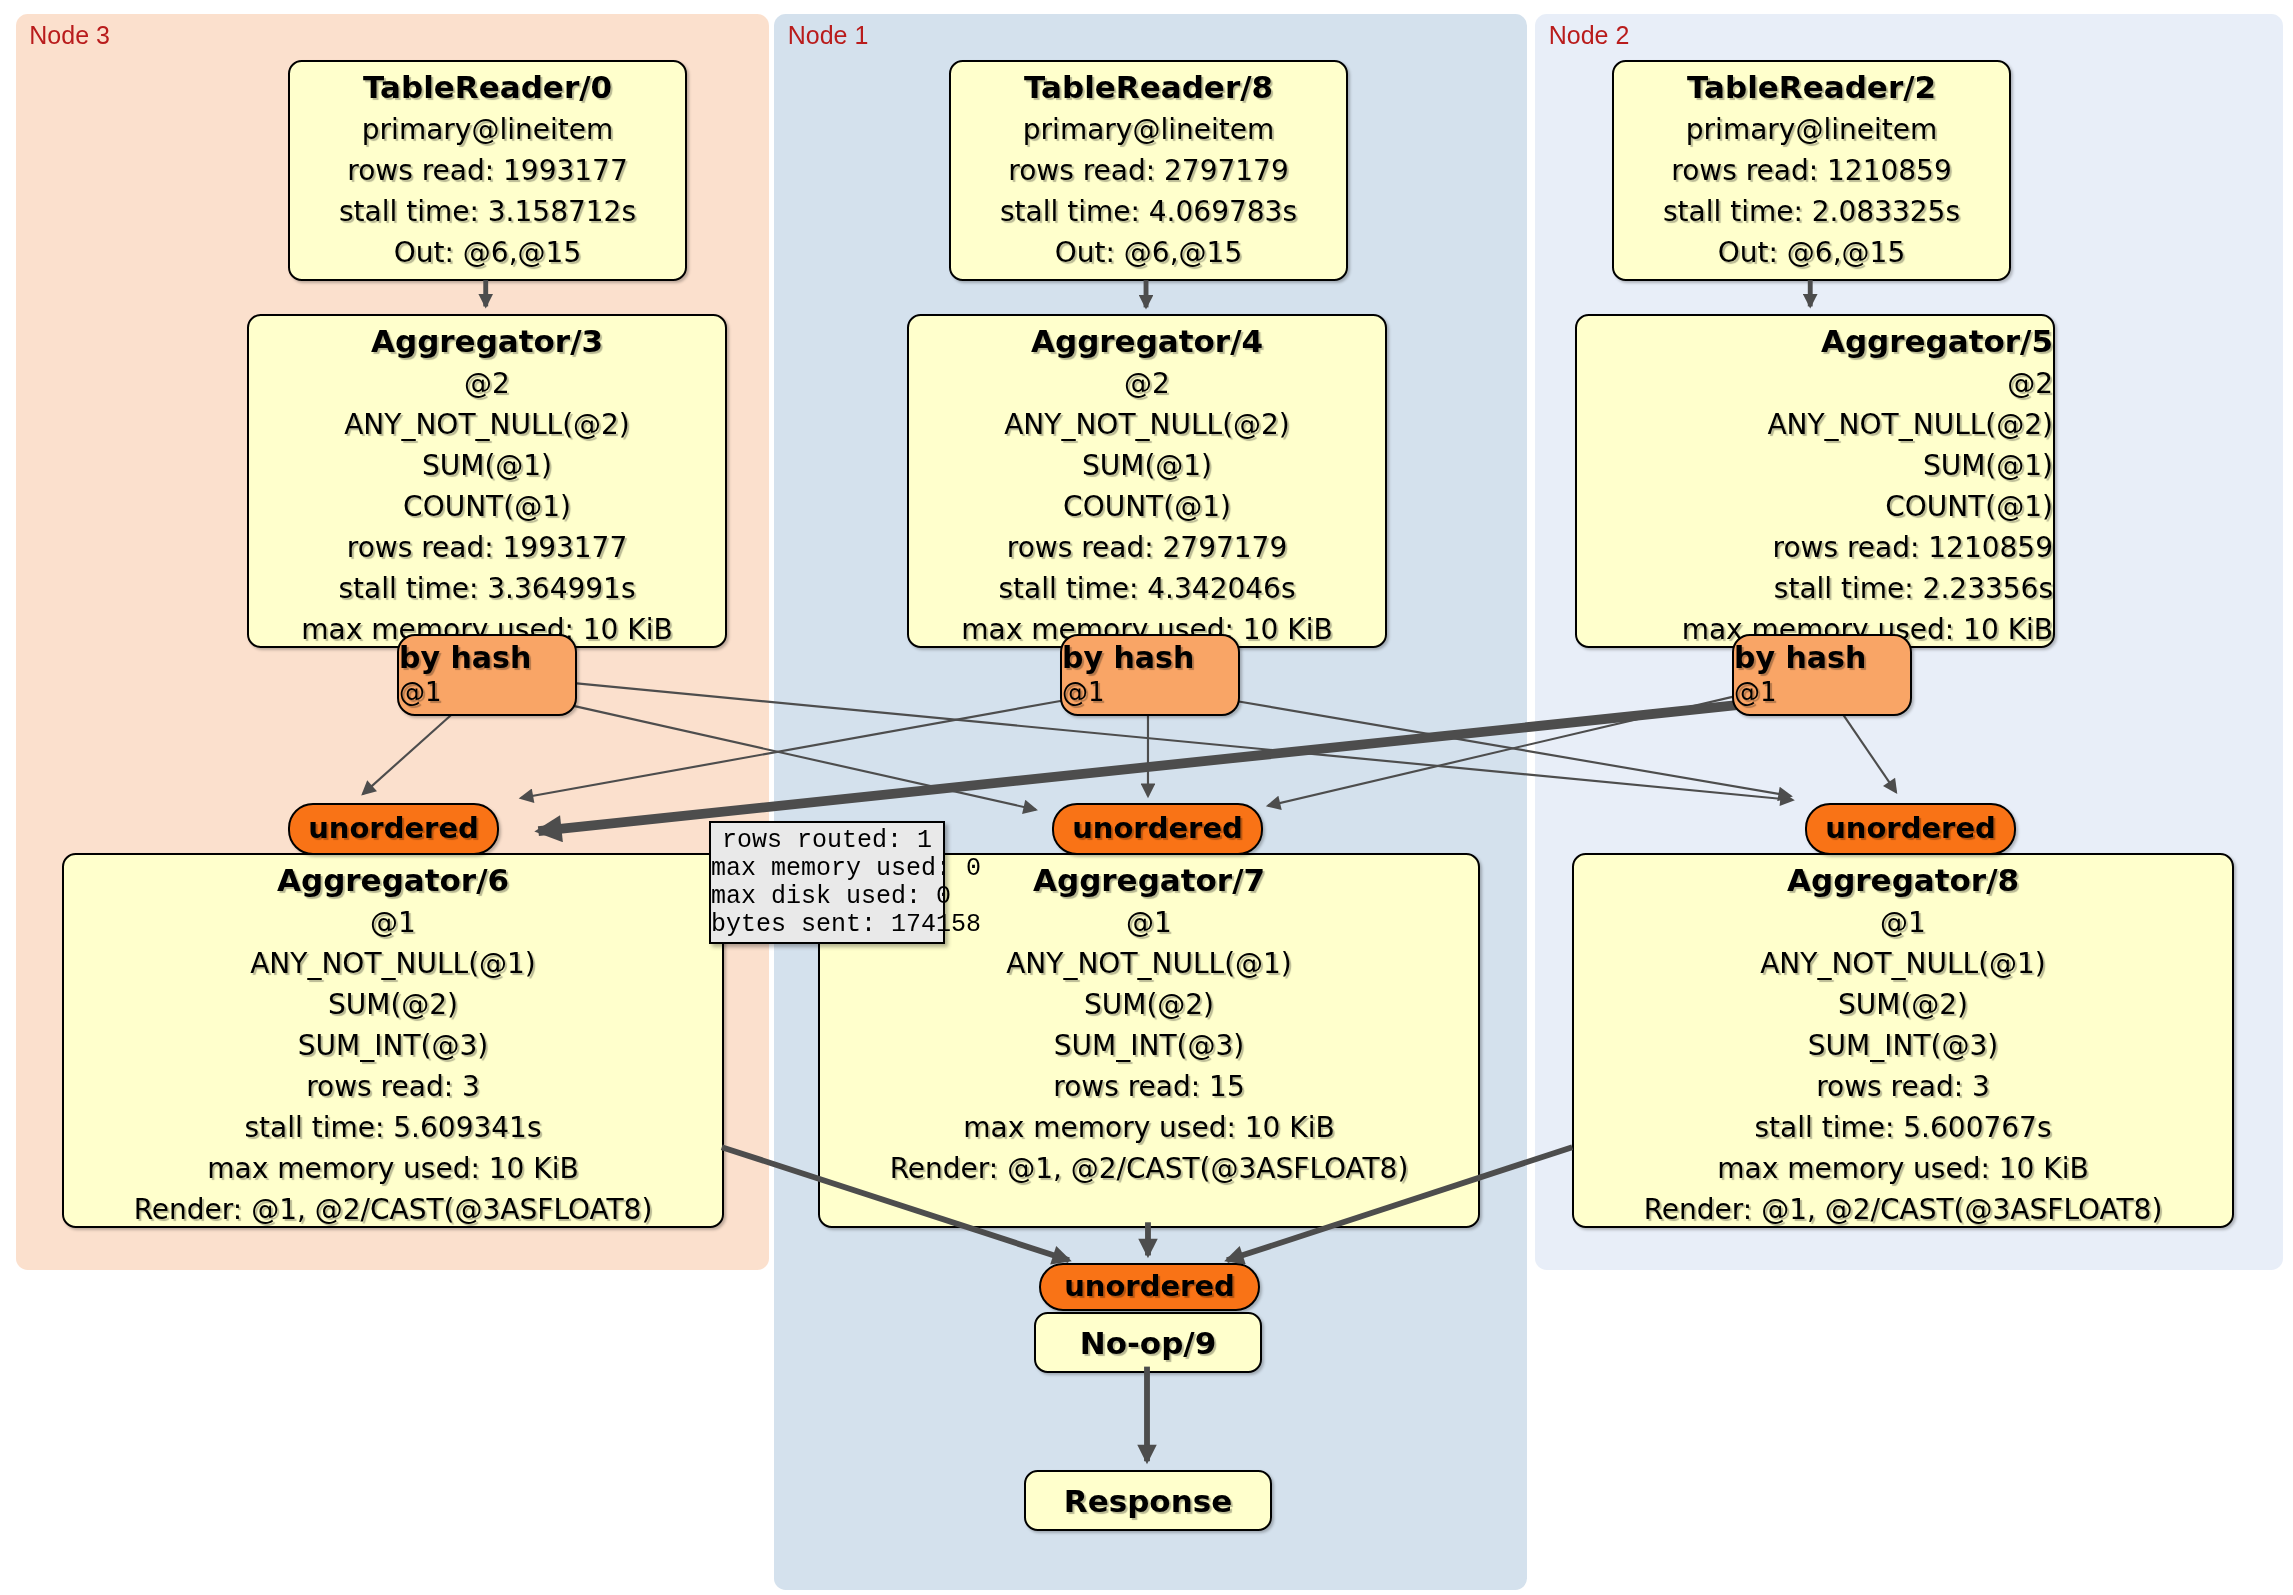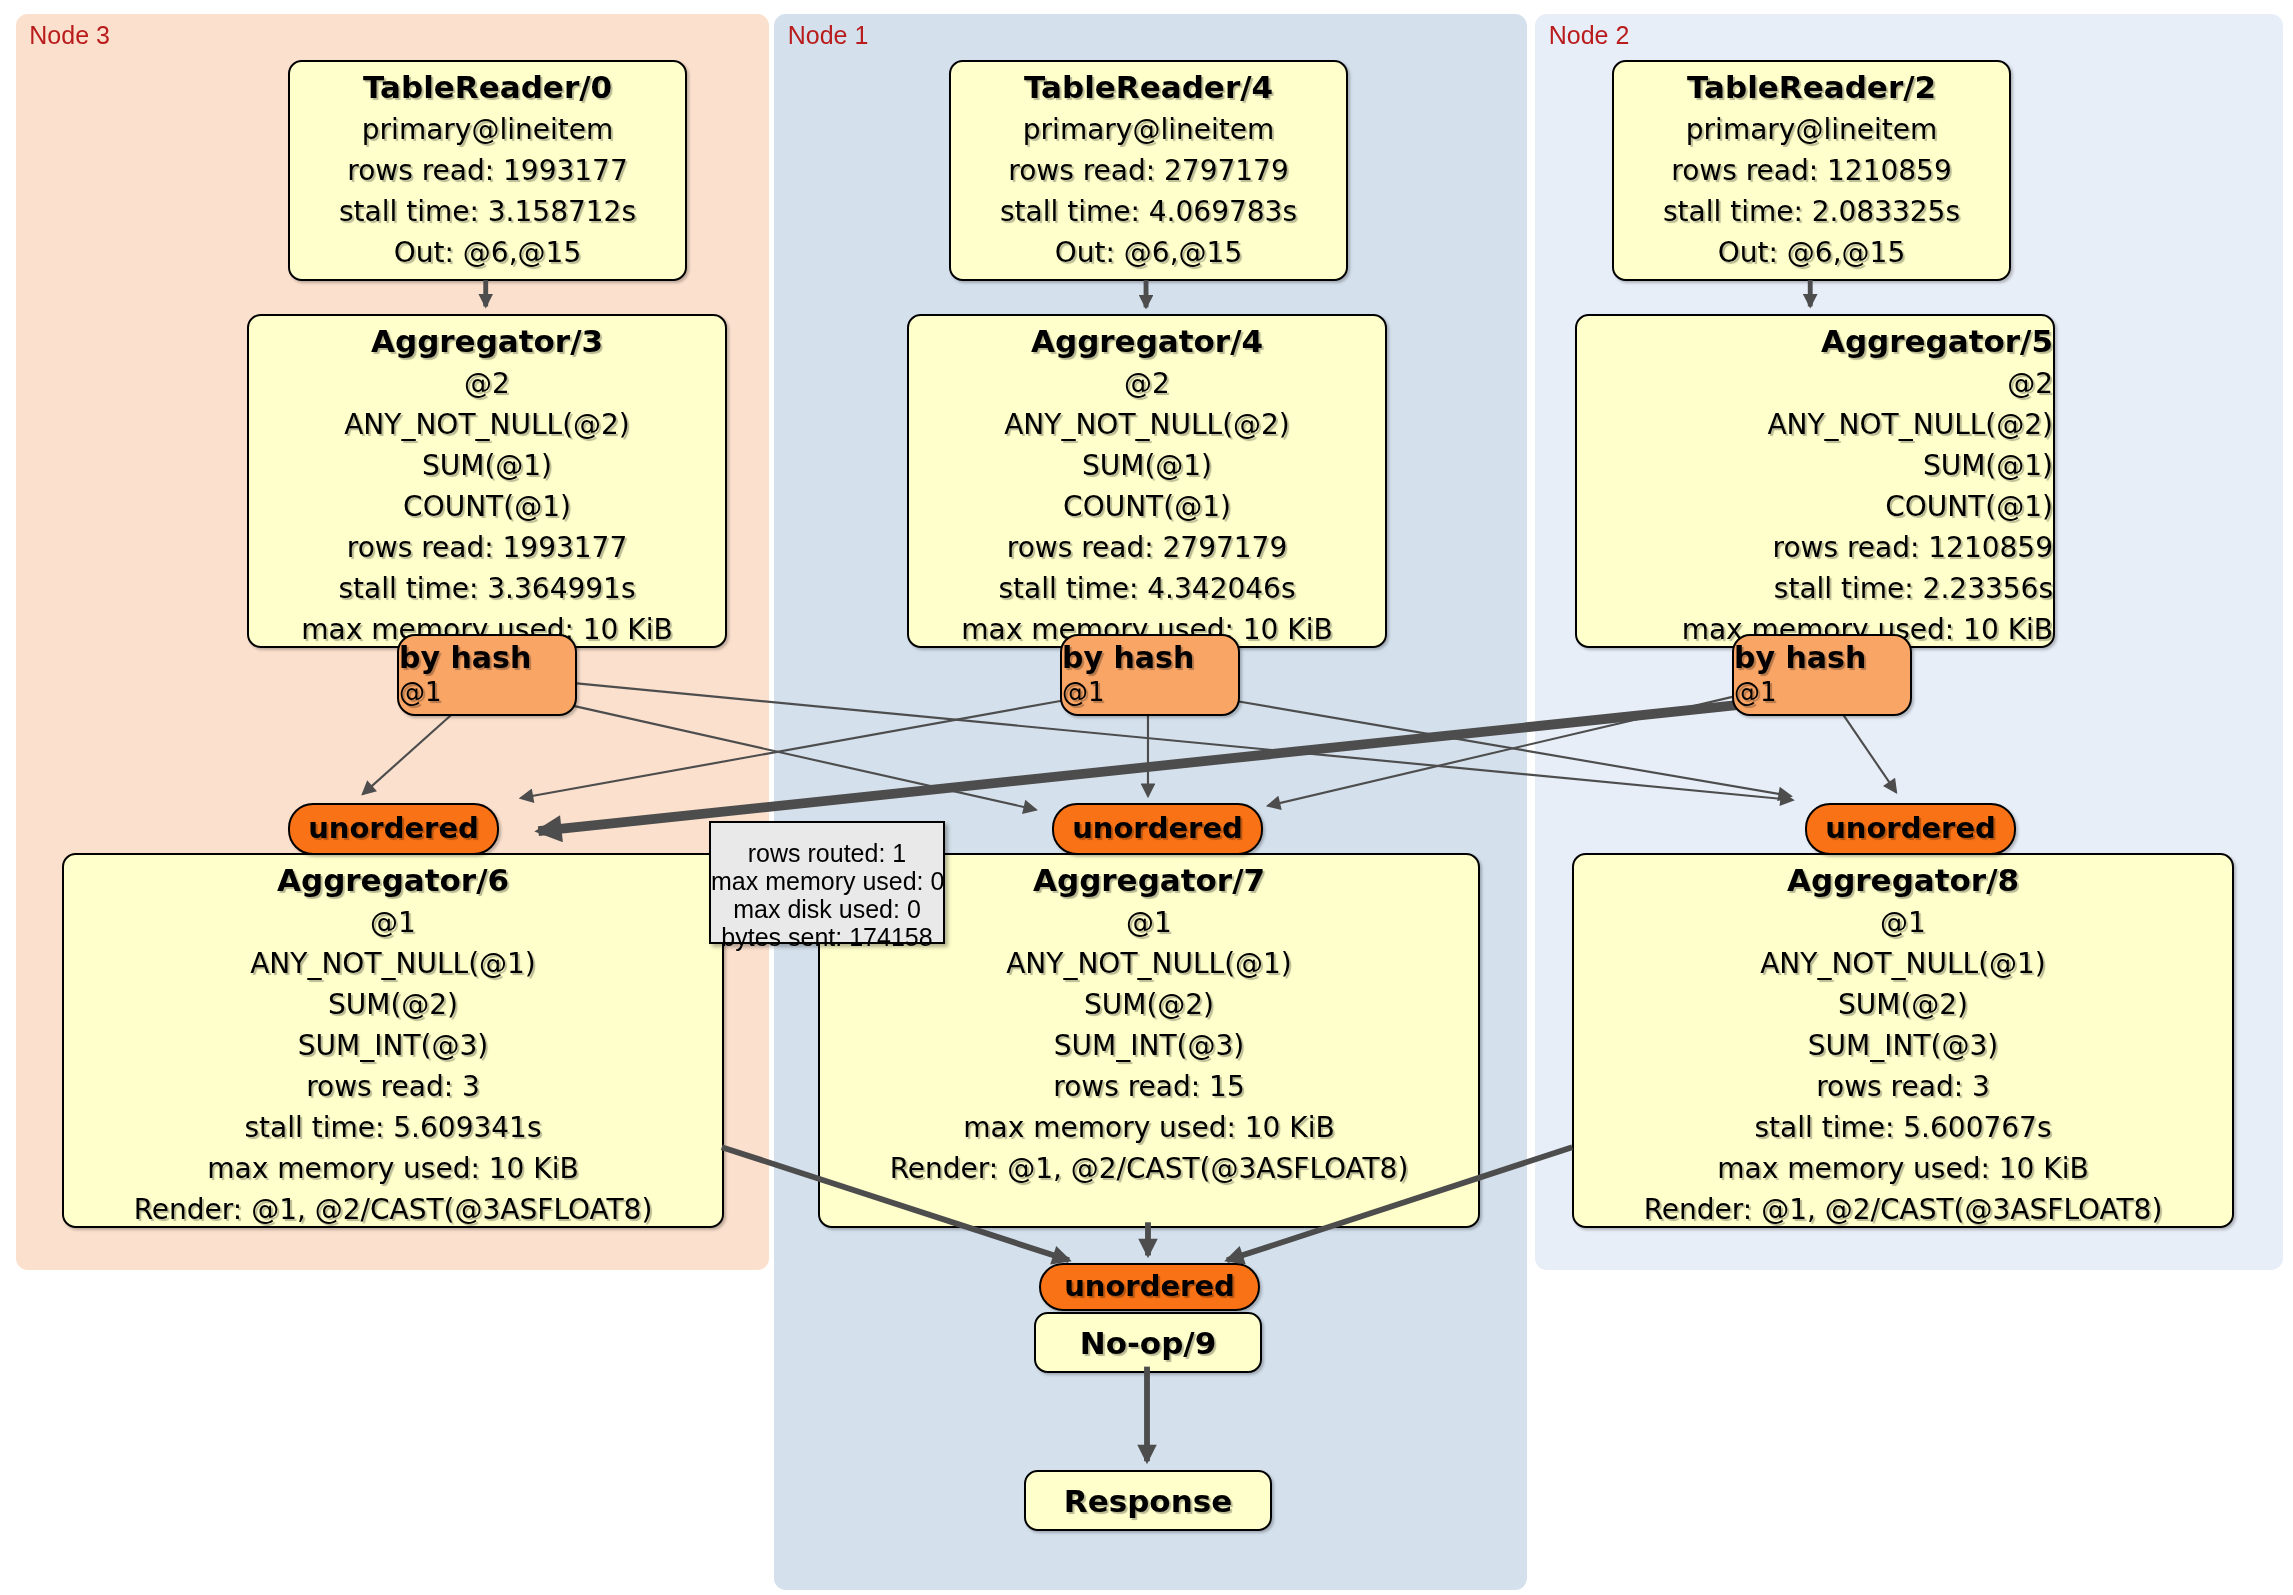--- a/index.html
+++ b/index.html
@@ -20,21 +20,21 @@
   .hash .h2{font-size:26px;line-height:31px;}
   .sync{position:absolute;width:207px;height:48px;background:#f97316;border:2.4px solid #000;
         border-radius:25px;text-align:center;font-size:29px;font-weight:bold;line-height:46px;
         box-shadow:2px 2px 2.9px rgba(0,0,0,0.25);text-shadow:2px 2px 1px rgba(0,0,0,0.28);z-index:40;}
   #edges{position:absolute;left:0;top:0;z-index:30;}
   .boxes-layer{z-index:20;}
   .tooltip{position:absolute;left:709px;top:821px;width:232px;height:119px;background:#e9e9e9;
            border:2px solid #000;z-index:60;text-align:center;
            font-family:"Liberation Sans",sans-serif;box-shadow:2.9px 2.9px 3.9px rgba(0,0,0,0.3);}
   .tooltip .tline{font-size:25px;line-height:28px;white-space:nowrap;}
-  .tooltip .twrap{padding-top:16px;}
+  .tooltip .twrap{padding-top:4px;font-family:Liberation Mono, monospace;}
 </style>
 </head>
 <body>
 
 <div id="stage">
 
   <div class="node-box" style="left:15.6px;top:13.7px;width:753px;height:1256px;background:#fbe0cd;">
     <div class="node-label">Node 3</div>
   </div>
   <div class="node-box" style="left:774px;top:13.7px;width:753px;height:1576px;background:#d4e1ed;">
@@ -47,21 +47,21 @@
   <div class="pbox boxes-layer" style="left:288px;top:60px;width:395px;height:213px;">
     <div class="ptitle">TableReader/0</div>
     <div>
         <div class="pline">primary@lineitem</div>
         <div class="pline">rows read: 1993177</div>
         <div class="pline">stall time: 3.158712s</div>
         <div class="pline">Out: @6,@15</div>
       </div>
   </div>
   <div class="pbox boxes-layer" style="left:949px;top:60px;width:395px;height:213px;">
-    <div class="ptitle">TableReader/4</div>
+    <div class="ptitle">TableReader/8</div>
     <div>
         <div class="pline">primary@lineitem</div>
         <div class="pline">rows read: 2797179</div>
         <div class="pline">stall time: 4.069783s</div>
         <div class="pline">Out: @6,@15</div>
       </div>
   </div>
   <div class="pbox boxes-layer" style="left:1612px;top:60px;width:395px;height:213px;">
     <div class="ptitle">TableReader/2</div>
     <div>

